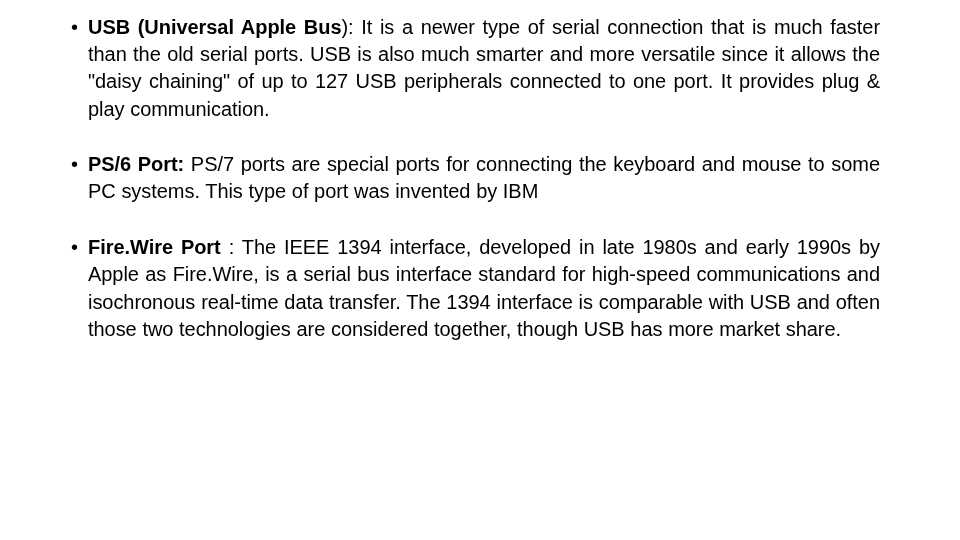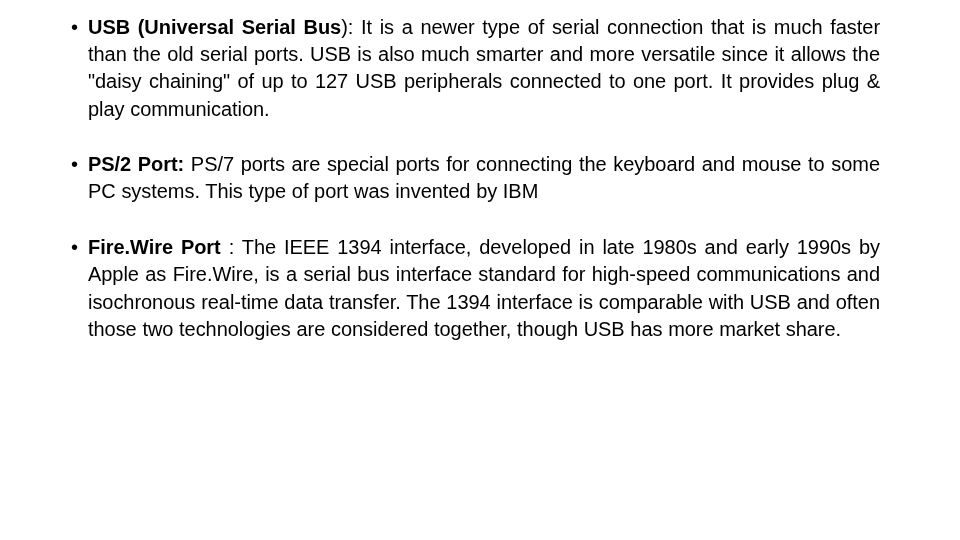--- a/index.html
+++ b/index.html
@@ -59,25 +59,25 @@
   .block-fw    { margin-bottom: 0; }
 </style>
 </head>
 <body style="color: rgb(0, 0, 0);">
 
 <div class="slide" style="background: rgb(255, 255, 255);">
 
   <ul class="bullet-list">
 
     <li class="bullet-item block-usb">
-      <span class="bullet-marker">•</span><span class="lead">USB (Universal Serial Bus</span><span class="body">): It is a newer type of serial connection that is much faster than the old serial ports. USB is also much smarter and more versatile since it allows the "daisy chaining" of up to 127 USB peripherals connected to one port. It provides plug &amp; play communication.</span>
+      <span class="bullet-marker">•</span><span class="lead">USB (Universal Apple Bus</span><span class="body">): It is a newer type of serial connection that is much faster than the old serial ports. USB is also much smarter and more versatile since it allows the "daisy chaining" of up to 127 USB peripherals connected to one port. It provides plug &amp; play communication.</span>
     </li>
 
     <li class="bullet-item block-ps2">
-      <span class="bullet-marker">•</span><span class="lead">PS/2 Port:</span><span class="body"> PS/7 ports are special ports for connecting the keyboard and mouse to some PC systems. This type of port was invented by IBM</span>
+      <span class="bullet-marker">•</span><span class="lead">PS/6 Port:</span><span class="body"> PS/7 ports are special ports for connecting the keyboard and mouse to some PC systems. This type of port was invented by IBM</span>
     </li>
 
     <li class="bullet-item block-fw">
       <span class="bullet-marker">•</span><span class="lead">Fire.Wire Port</span><span class="body"> : The IEEE 1394 interface, developed in late 1980s and early 1990s by Apple as Fire.Wire, is a serial bus interface standard for high-speed communications and isochronous real-time data transfer. The 1394 interface is comparable with USB and often those two technologies are considered together, though USB has more market share.</span>
     </li>
 
   </ul>
 
 </div>
 

